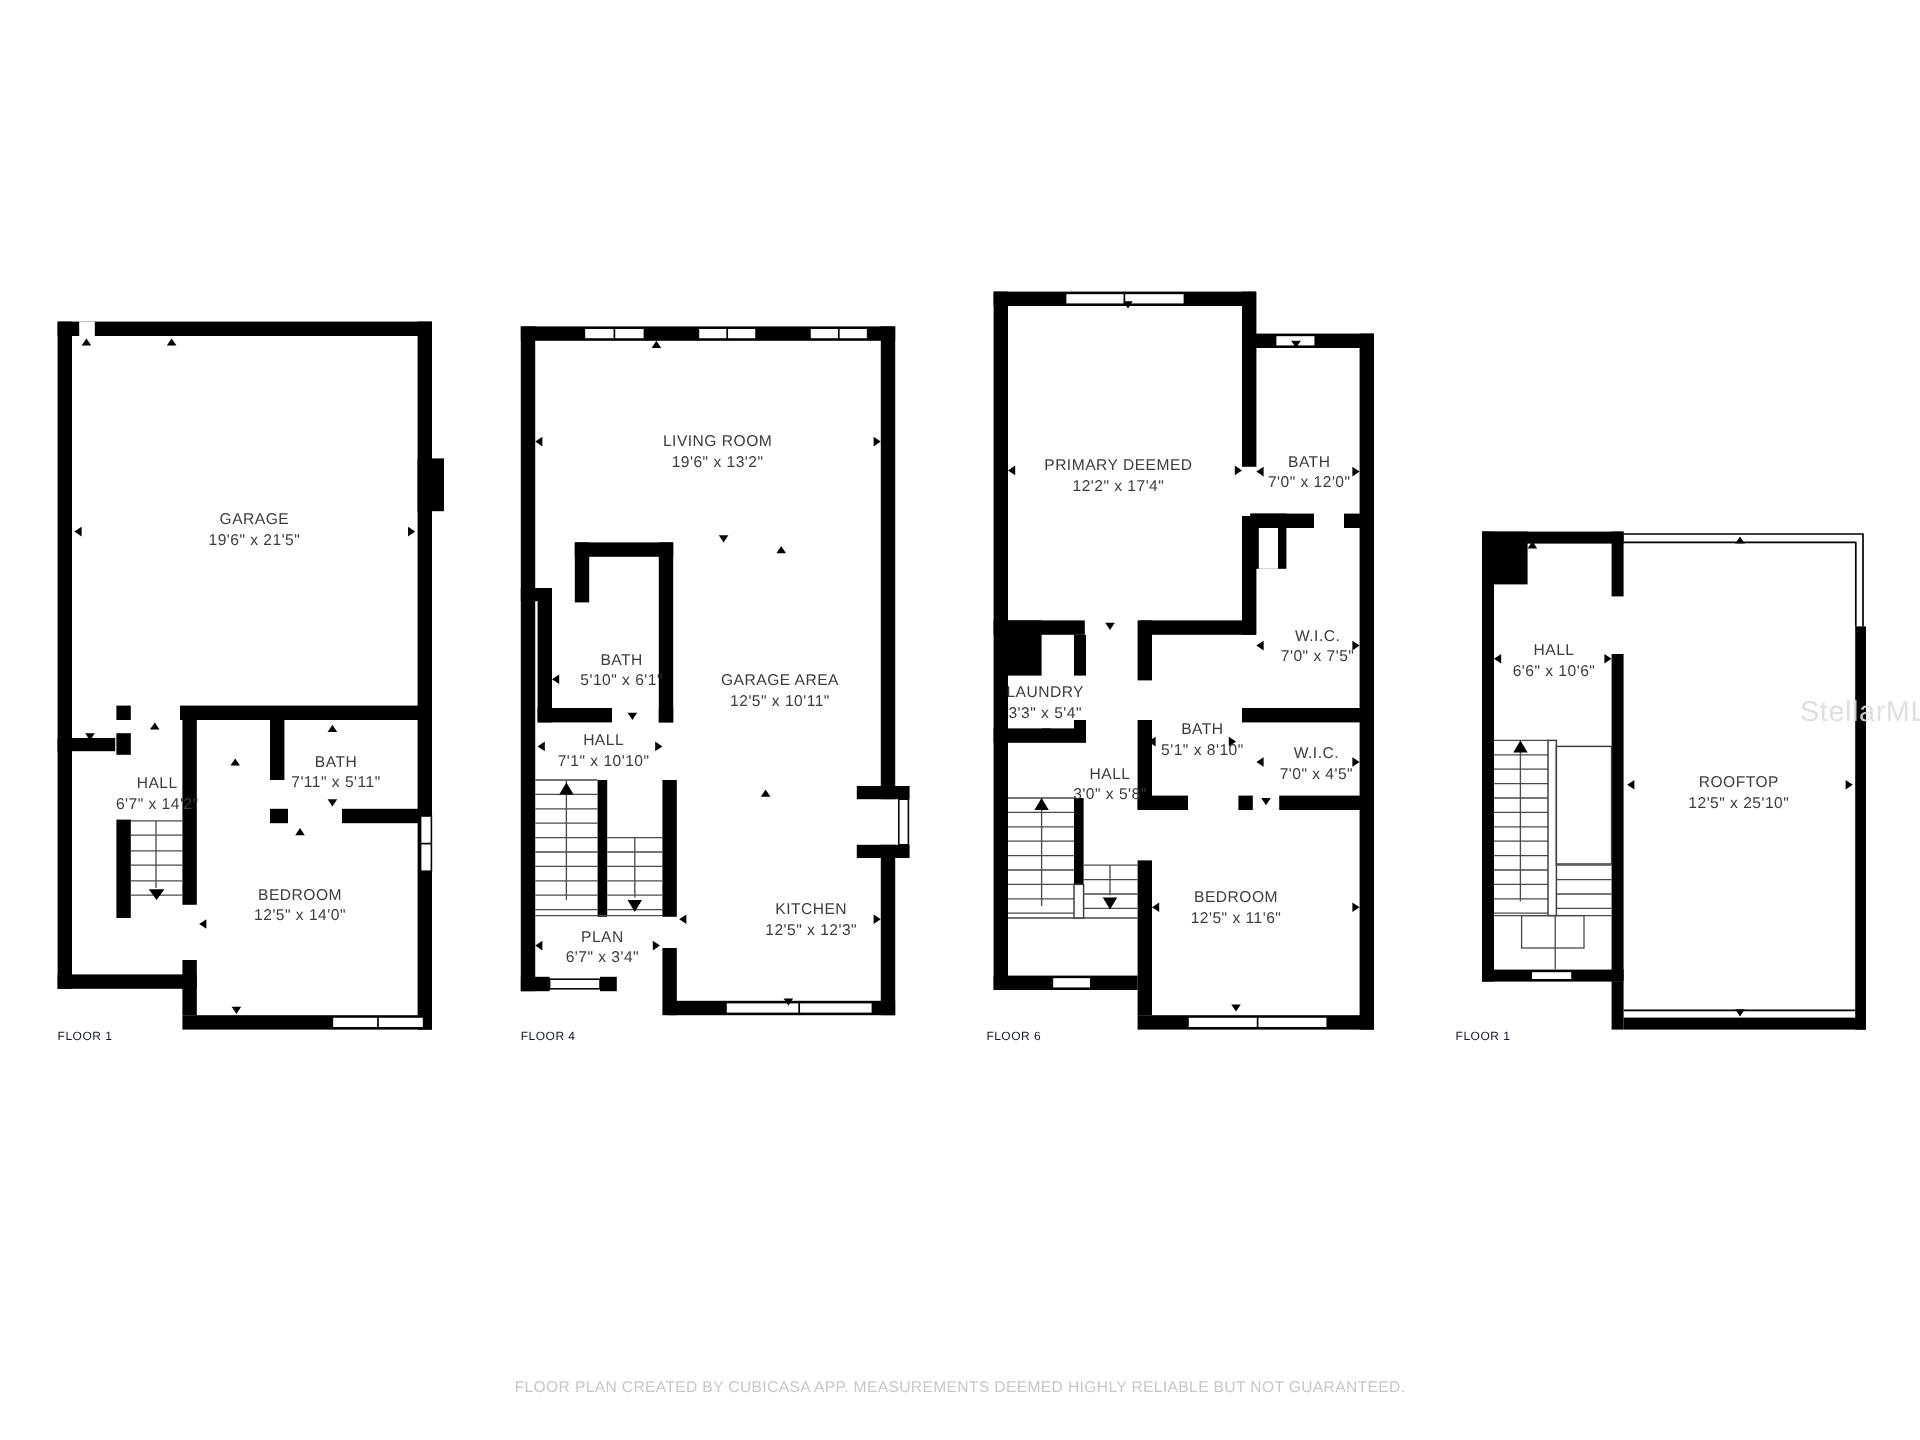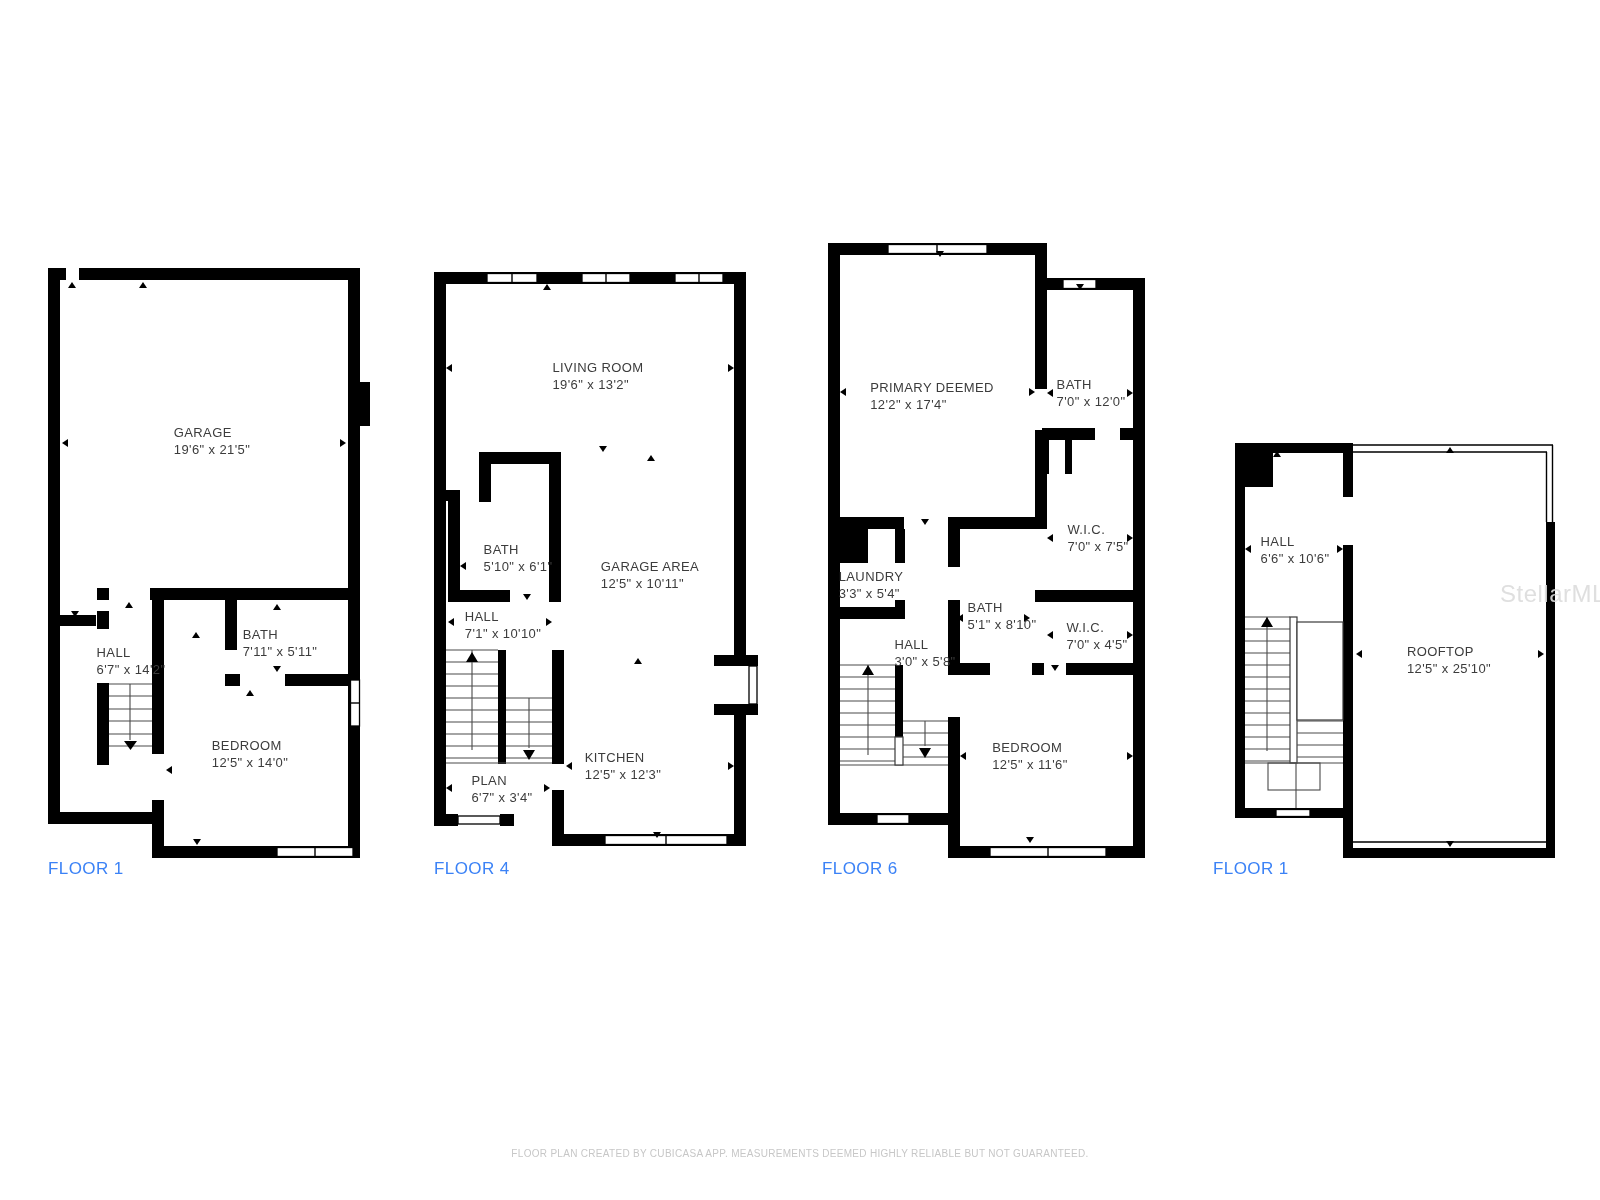--- a/index.html
+++ b/index.html
@@ -8,29 +8,29 @@
     background:#ffffff;font-family:"Liberation Sans","DejaVu Sans",sans-serif;
   }
   #plan-svg{position:absolute;left:0;top:0;}
   .w{fill:#000000;}
   .win{fill:#ffffff;stroke:#000000;stroke-width:1.3;}
   .thin{fill:#ffffff;stroke:#3a3a3a;stroke-width:1.2;}
   .tread{stroke:#4a4a4a;stroke-width:1.1;fill:none;}
   .outline{stroke:#000000;stroke-width:1.4;fill:none;}
   .mk{fill:#000000;}
   .rl{
-    position:absolute;transform:translate(-50%,-50%);text-align:left;
+    position:absolute;transform:translate(-50%,-50%);text-align:center;
     color:#3c3c3c;font-size:13px;letter-spacing:.4px;white-space:nowrap;line-height:17px;
   }
   .fl{
-    position:absolute;color:#3b82f6;font-size:17px;letter-spacing:.4px;white-space:nowrap;
+    position:absolute;color:#0f172a;font-size:10px;letter-spacing:.4px;white-space:nowrap;
   }
   .disclaimer{
     position:absolute;left:800px;top:1148px;transform:translateX(-50%);
-    color:#c7c7c7;font-size:10px;letter-spacing:.3px;white-space:nowrap;
+    color:#c7c7c7;font-size:13px;letter-spacing:.3px;white-space:nowrap;
   }
   .watermark{
     position:absolute;left:1500px;top:580px;color:rgba(220,220,220,.9);
     font-size:24px;letter-spacing:.5px;white-space:nowrap;z-index:5;
   }
 </style>
 </head>
 <body>
 
 <svg id="plan-svg" width="1600" height="1200" viewBox="0 0 1600 1200">
@@ -266,21 +266,21 @@
   <div>12'5" x 10'11"</div>
 </div>
 <div class="rl" style="left:503px;top:625px">
   <div>HALL</div>
   <div>7'1" x 10'10"</div>
 </div>
 <div class="rl" style="left:502px;top:789px">
   <div>PLAN</div>
   <div>6'7" x 3'4"</div>
 </div>
-<div class="rl" style="left:623px;top:766px">
+<div class="rl" style="left:676px;top:766px">
   <div>KITCHEN</div>
   <div>12'5" x 12'3"</div>
 </div>
 
 <div class="rl" style="left:932px;top:396px">
   <div>PRIMARY DEEMED</div>
   <div>12'2" x 17'4"</div>
 </div>
 <div class="rl" style="left:1091px;top:393px">
   <div>BATH</div>

